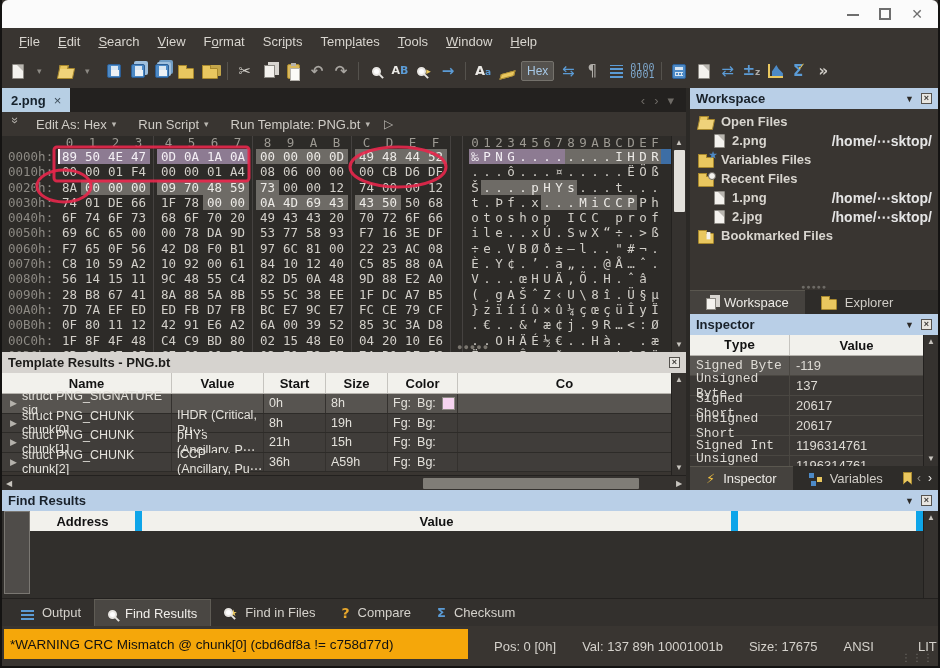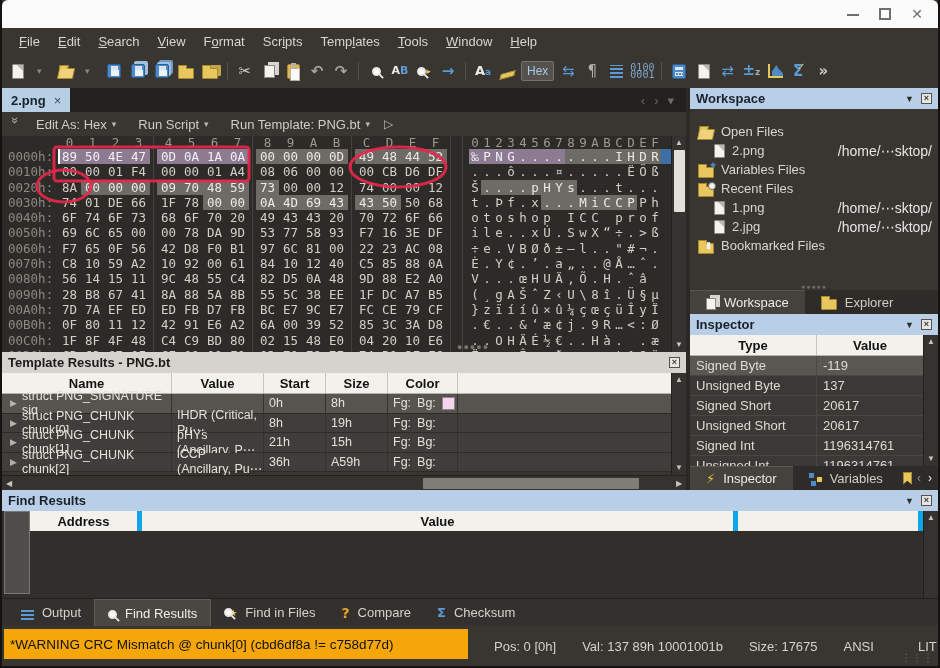--- a/index.html
+++ b/index.html
@@ -122,37 +122,37 @@
     padding:0 6px;flex:none;}
   .phdr-blue{background:#b9cfe7;}
   .phdr-gray{background:#d6d3cf;color:#1c1b19;}
   .phbtns{margin-left:auto;display:flex;align-items:center;gap:7px;}
   .pcaret{font-size:9px;color:#2c2a27;}
   .pclose{width:11px;height:11px;border:1px solid #55524e;font-size:9px;line-height:9px;text-align:center;
     color:#3c3a37;background:#e8e6e1;}
 
   
   .wspanel{height:196px;display:flex;flex-direction:column;background:#393531;flex:none;}
-  .tree{flex:1;overflow:hidden;padding-top:13px;}
+  .tree{flex:1;overflow:hidden;padding-top:3px;font-weight:bold;}
   .trow{height:19px;display:flex;align-items:center;gap:7px;font-size:13px;color:#d8d5cf;padding-left:8px;}
   .trow .path{margin-left:auto;color:#e5e5e5;padding-right:6px;font-size:14px;}
   .trow.child{padding-left:24px;}
   .hsplit{height:6px;background:#393531;flex:none;text-align:center;color:#6e6b66;font-size:7px;line-height:5px;letter-spacing:1px;}
 
   
   .sidetabs{height:24px;background:#2e2c29;display:flex;flex:none;align-items:stretch;}
   .stab{display:flex;align-items:center;gap:8px;font-size:13px;color:#cfccc6;padding:0 16px;}
   .stab.active{background:#45423e;color:#eceae6;border-top:1px solid #5a574f;}
 
   
   .insp-table{height:131px;overflow:hidden;display:flex;flex:none;}
   .itable{flex:1;}
   .ithead{display:flex;height:21px;background:#f2f1ec;border-bottom:1px solid #b5b2ac;}
   .ithead div{font-size:13px;font-weight:bold;color:#121212;display:flex;align-items:center;justify-content:center;}
-  .itc1{width:127px;border-right:1px solid #c6c4bf;}
+  .itc1{width:100px;border-right:1px solid #c6c4bf;font-family:Liberation Mono, monospace;}
   .itc2{flex:1;}
   .irow{display:flex;height:20px;border-bottom:1px solid #4a4742;background:#3b3835;
     color:#dedbd5;font-size:13px;align-items:center;}
   .irow.sel{background:#5a5753;}
   .irow .itc1{padding-left:6px;justify-content:flex-start;border-right:1px solid #4a4742;height:100%;display:flex;align-items:center;}
   .irow .itc2{padding-left:6px;}
   .insptabs{height:24px;background:#2e2c29;display:flex;align-items:stretch;flex:none;}
 
   
   .tpanel{height:138px;display:flex;flex-direction:column;background:#393531;flex:none;}
@@ -173,21 +173,21 @@
   .hsarr{width:14px;text-align:center;color:#c8c5bf;font-size:8px;}
   .hsthumb{height:11px;background:#807d77;border-radius:1px;}
 
   
   .findpanel{height:108px;display:flex;flex-direction:column;background:#312f2c;flex:none;}
   .fbody{flex:1;display:flex;}
   .fgutter{width:26px;background:#4f4c49;border:1px solid #7a7772;flex:none;margin:0 0 4px 2px;}
   .fmain{flex:1;display:flex;flex-direction:column;}
   .fthead{display:flex;height:20px;flex:none;}
   .fthead .fh{background:#f2f1ec;font-size:13px;font-weight:bold;color:#121212;
-    display:flex;align-items:center;justify-content:center;border-right:5px solid #0ea5e9;}
+    display:flex;align-items:center;justify-content:center;border-right:7px solid #0ea5e9;}
   .fh-addr{width:112px;}
   .fh-val{width:596px;}
   .fh-fill{flex:1;background:#312f2c;border-right:none;}
 
   
   .btabs{height:28px;background:#33302d;display:flex;align-items:stretch;padding-left:6px;flex:none;
     border-top:1px solid #23211f;}
   .btab{display:flex;align-items:center;gap:8px;color:#d5d2cc;font-size:13px;padding:0 13px;}
   .btab.active{background:#4a4743;border:1px solid #5f5c55;border-bottom:none;color:#f0eeea;}
 
@@ -1061,20 +1061,21 @@
             </span>
         </div>
         <div class="tbody">
           <div class="ttable" id="ttable">
               <div class="tthead">
                 <div class="tc-name">Name</div>
                 <div class="tc-val">Value</div>
                 <div class="tc-start">Start</div>
                 <div class="tc-size">Size</div>
                 <div class="tc-color">Color</div>
+                <div class="tc-com">Co</div>
               </div>
               <div class="trrow sel">
                 <div class="tc-name">
                   <span class="tri">▶</span>
                   <span>struct PNG_SIGNATURE sig</span>
                 </div>
                 <div class="tc-val"></div>
                 <div class="tc-start">0h</div>
                 <div class="tc-size">8h</div>
                 <div class="tc-color">

